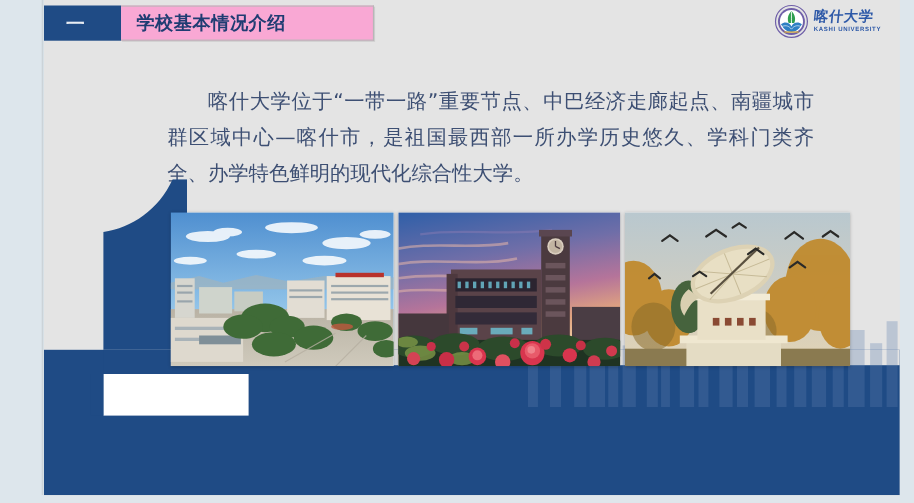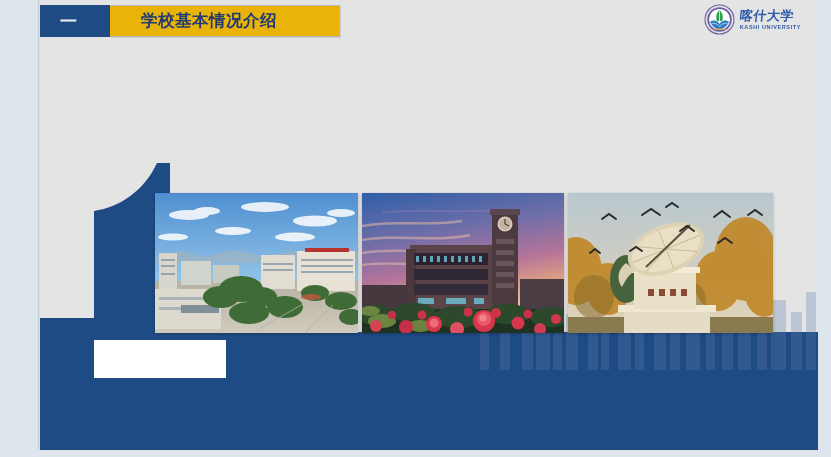--- a/index.html
+++ b/index.html
@@ -43,25 +43,25 @@
   }
   .title-chip {
     width: 83px; background: #1f4b85;
     display: flex; align-items: center; justify-content: center;
   }
   .title-chip-glyph {
     color: #e9edf3; font-size: 17px; font-weight: 700; line-height: 1;
     letter-spacing: 0;
   }
   .title-box {
-    width: 230px; background: #eab308;
+    width: 230px; background: #f9a8d4;
     border: 1px solid #b7b7b7;
     border-left: none;
     display: flex; align-items: center;
-    padding-left: 31px;
+    padding-left: 14px;
     box-shadow: 1px 1px 0 rgba(0,0,0,.10);
     text-align: center;
   }
   .title-text {
     color: #1f3c72; font-size: 16.5px; font-weight: 700;
     letter-spacing: .5px;
     font-family: "DejaVu Sans", "Liberation Sans", sans-serif;
   }
 
   
@@ -194,20 +194,21 @@
           <path d="M14 40 C22 37 27 40 31 45 C35 40 40 37 48 40" stroke="#ffffff" stroke-width="1.3" fill="none" opacity=".85"></path>
           <rect x="18" y="49" width="26" height="2.6" fill="#c9a24a"></rect>
         </svg>
       </span>
       <span class="logo-words">
         <span class="logo-cn">喀什大学</span>
         <span class="logo-en">KASHI UNIVERSITY</span>
       </span>
     </div>
 
+    <p class="body-text">喀什大学位于“一带一路”重要节点、中巴经济走廊起点、南疆城市群区域中心—喀什市，是祖国最西部一所办学历史悠久、学科门类齐全、办学特色鲜明的现代化综合性大学。</p>
 
     <div class="numeral">
       <svg viewBox="0 0 150 215" aria-hidden="true">
 
         <path d="M88 0 L88 155 L12 155 L12 48 C38 44 62 28 75 0 Z" fill="#1f4b85"></path>
 
         <rect x="12" y="155" width="76" height="22" fill="#1f4b85"></rect>
 
         <rect x="12" y="177" width="132" height="38" fill="#ffffff"></rect>
         <rect x="0" y="177" width="12" height="38" fill="#1f4b85"></rect>

